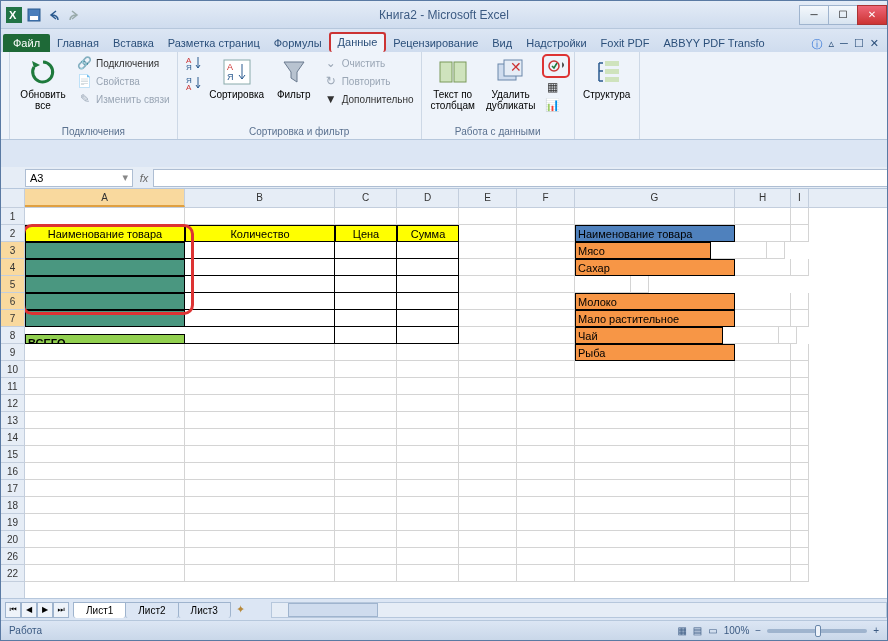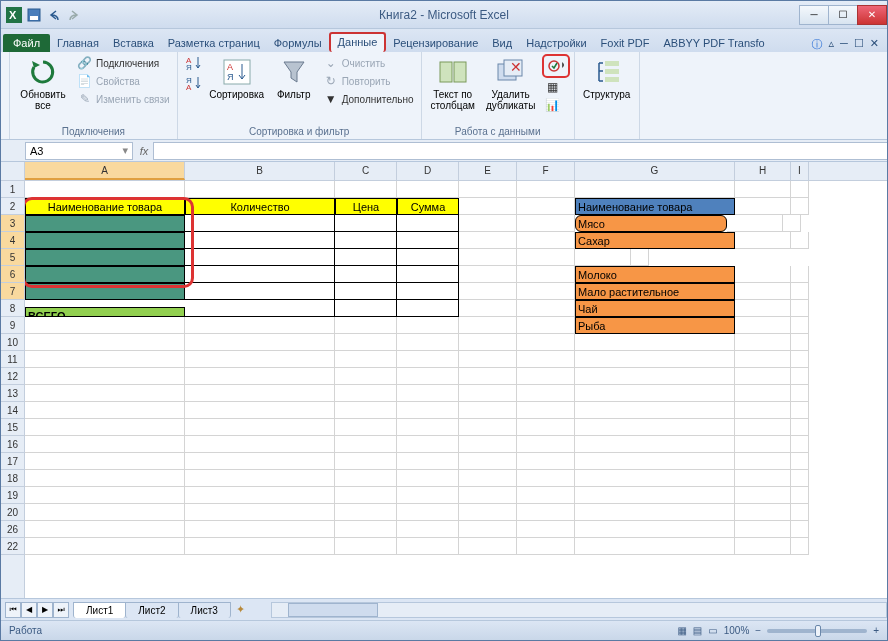--- a/index.html
+++ b/index.html
@@ -21,21 +21,21 @@
 .group { border-right: 1px solid #cdd8e6; padding: 2px 4px 0; display: flex; flex-direction: column; min-width: 0; }
 .group .gbody { flex: 1; display: flex; align-items: flex-start; gap: 2px; }
 .group .glabel { text-align: center; color: #5a718f; font-size: 10px; padding: 1px 0 2px; position: relative; }
 .btn-lg { width: 58px; display: flex; flex-direction: column; align-items: center; gap: 1px; cursor: pointer; padding-top: 2px; font-size: 10px; text-align: center; line-height: 1.1; }
 .btn-lg .bico { width: 32px; height: 32px; display: flex; align-items: center; justify-content: center; }
 .stack { display: flex; flex-direction: column; gap: 0; }
 .btn-sm { display: flex; align-items: center; gap: 3px; cursor: pointer; padding: 1px 3px; font-size: 10px; white-space: nowrap; color: #333; }
 .btn-sm.dis { color: #9aa6b5; }
 .smico { width: 16px; height: 16px; display: flex; align-items: center; justify-content: center; font-size: 12px; }
 .highlight-red { border: 2px solid #d33; border-radius: 5px; padding: 1px; }
-.formulabar { height: 22px; background: #e6edf6; display: flex; align-items: center; border-bottom: 1px solid #b6c7dc; }
+.formulabar { height: 22px; background: #e6edf6; display: flex; align-items: center; border-bottom: 1px solid #b6c7dc; margin-top: 27px; }
 .namebox { width: 108px; height: 18px; background: #fff; border: 1px solid #aebed3; margin: 0 2px 0 24px; display: flex; align-items: center; padding: 0 4px; font-size: 11px; }
 .fx { width: 18px; font-style: italic; color: #666; text-align: center; cursor: pointer; }
 .fxinput { flex: 1; height: 18px; background: #fff; border: 1px solid #aebed3; border-right: none; }
 .sheet { flex: 1; display: flex; background: #fff; overflow: hidden; }
 .rowhdrs { width: 24px; background: #e6edf6; border-right: 1px solid #c3cedd; }
 .corner { height: 19px; border-bottom: 1px solid #c3cedd; background: #e6edf6; }
 .rh { height: 17px; border-bottom: 1px solid #c3cedd; font-size: 10px; text-align: center; line-height: 17px; color: #333; }
 .gridarea { flex: 1; position: relative; overflow: hidden; }
 .colhdrs { height: 19px; display: flex; background: #e6edf6; border-bottom: 1px solid #c3cedd; }
 .ch { border-right: 1px solid #c3cedd; font-size: 10px; text-align: center; line-height: 18px; color: #333; }
@@ -347,21 +347,21 @@
             <div class="cell" style="width: 56px;"></div>
             <div class="cell" style="width: 18px;"></div>
           </div>
           <div class="row">
             <div class="cell selcell" style="width: 160px;"></div>
             <div class="cell blk" style="width: 150px; background: rgb(255, 255, 255);"></div>
             <div class="cell blk" style="width: 62px; background: rgb(255, 255, 255);"></div>
             <div class="cell blk" style="width: 62px; background: rgb(255, 255, 255);"></div>
             <div class="cell" style="width: 58px;"></div>
             <div class="cell" style="width: 58px;"></div>
-            <div class="cell orange" style="width: 152px; border-radius: 6px;">Мясо</div>
+            <div class="cell orange" style="width: 136px;">Мясо</div>
             <div class="cell" style="width: 56px;"></div>
             <div class="cell" style="width: 18px;"></div>
           </div>
           <div class="row">
             <div class="cell selcell" style="width: 160px;"></div>
             <div class="cell blk" style="width: 150px; background: rgb(255, 255, 255);"></div>
             <div class="cell blk" style="width: 62px; background: rgb(255, 255, 255);"></div>
             <div class="cell blk" style="width: 62px; background: rgb(255, 255, 255);"></div>
             <div class="cell" style="width: 58px;"></div>
             <div class="cell" style="width: 58px;"></div>
@@ -401,21 +401,21 @@
             <div class="cell" style="width: 56px;"></div>
             <div class="cell" style="width: 18px;"></div>
           </div>
           <div class="row">
             <div class="cell green1" style="width: 160px;">ВСЕГО</div>
             <div class="cell blk" style="width: 150px;"></div>
             <div class="cell blk" style="width: 62px;"></div>
             <div class="cell blk" style="width: 62px;"></div>
             <div class="cell" style="width: 58px;"></div>
             <div class="cell" style="width: 58px;"></div>
-            <div class="cell orange" style="width: 160px;">Чай</div>
+            <div class="cell orange" style="width: 148px;">Чай</div>
             <div class="cell" style="width: 56px;"></div>
             <div class="cell" style="width: 18px;"></div>
           </div>
           <div class="row">
             <div class="cell" style="width: 160px;"></div>
             <div class="cell" style="width: 150px;"></div>
             <div class="cell" style="width: 62px;"></div>
             <div class="cell" style="width: 62px;"></div>
             <div class="cell" style="width: 58px;"></div>
             <div class="cell" style="width: 58px;"></div>

